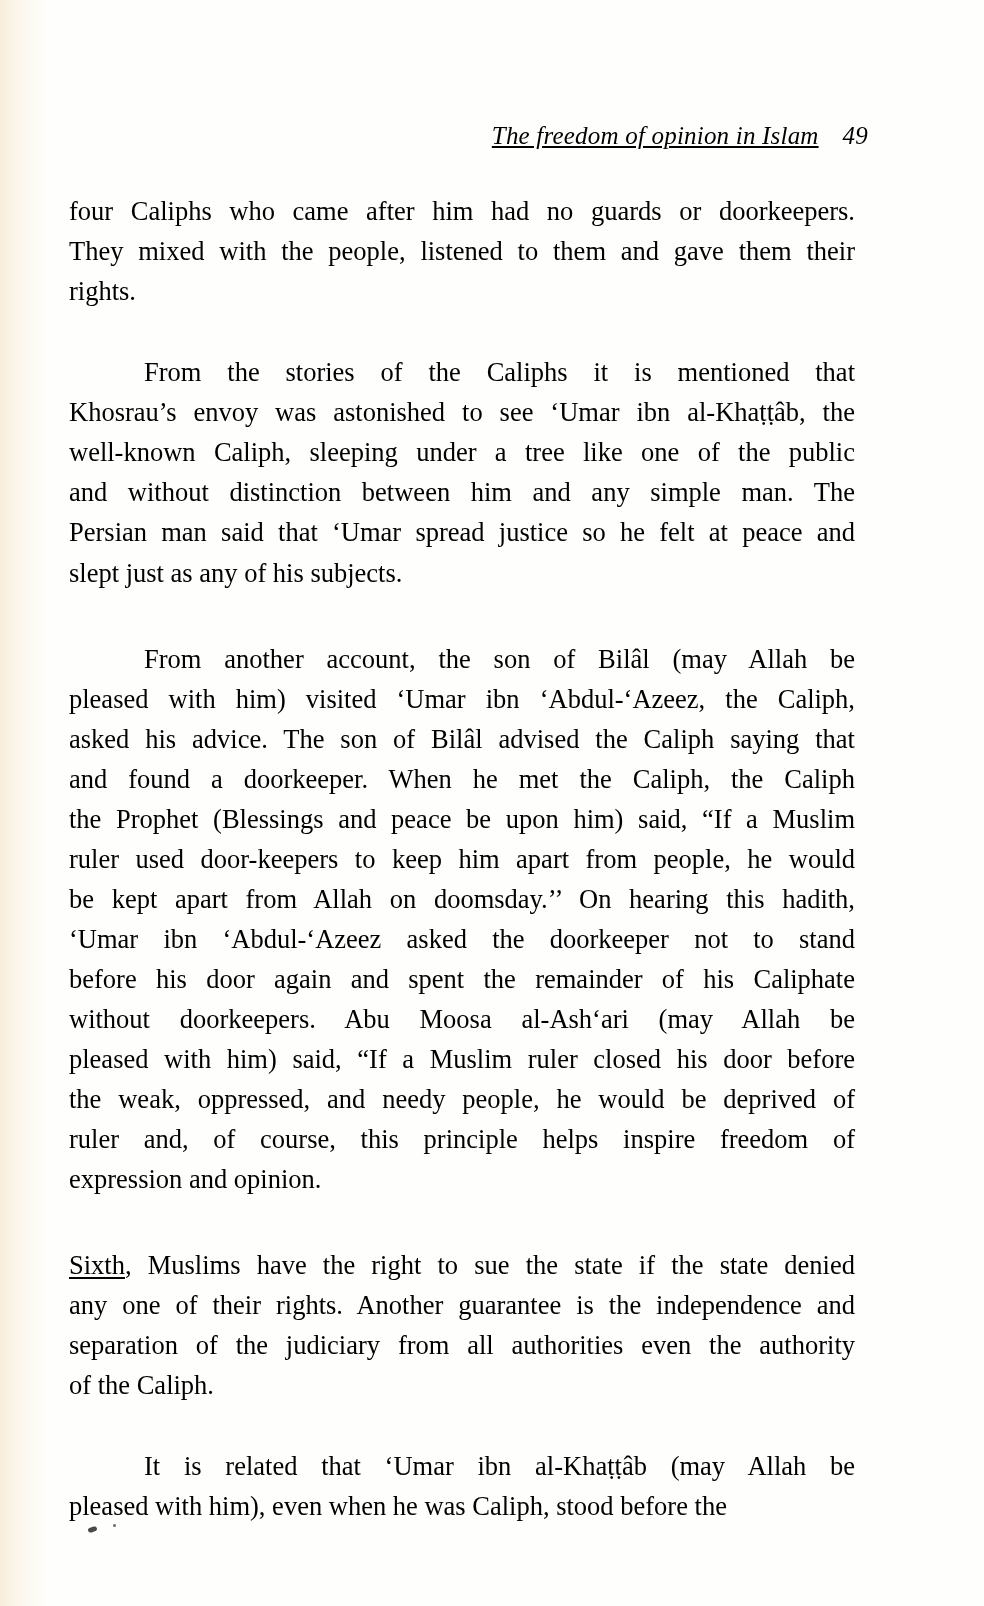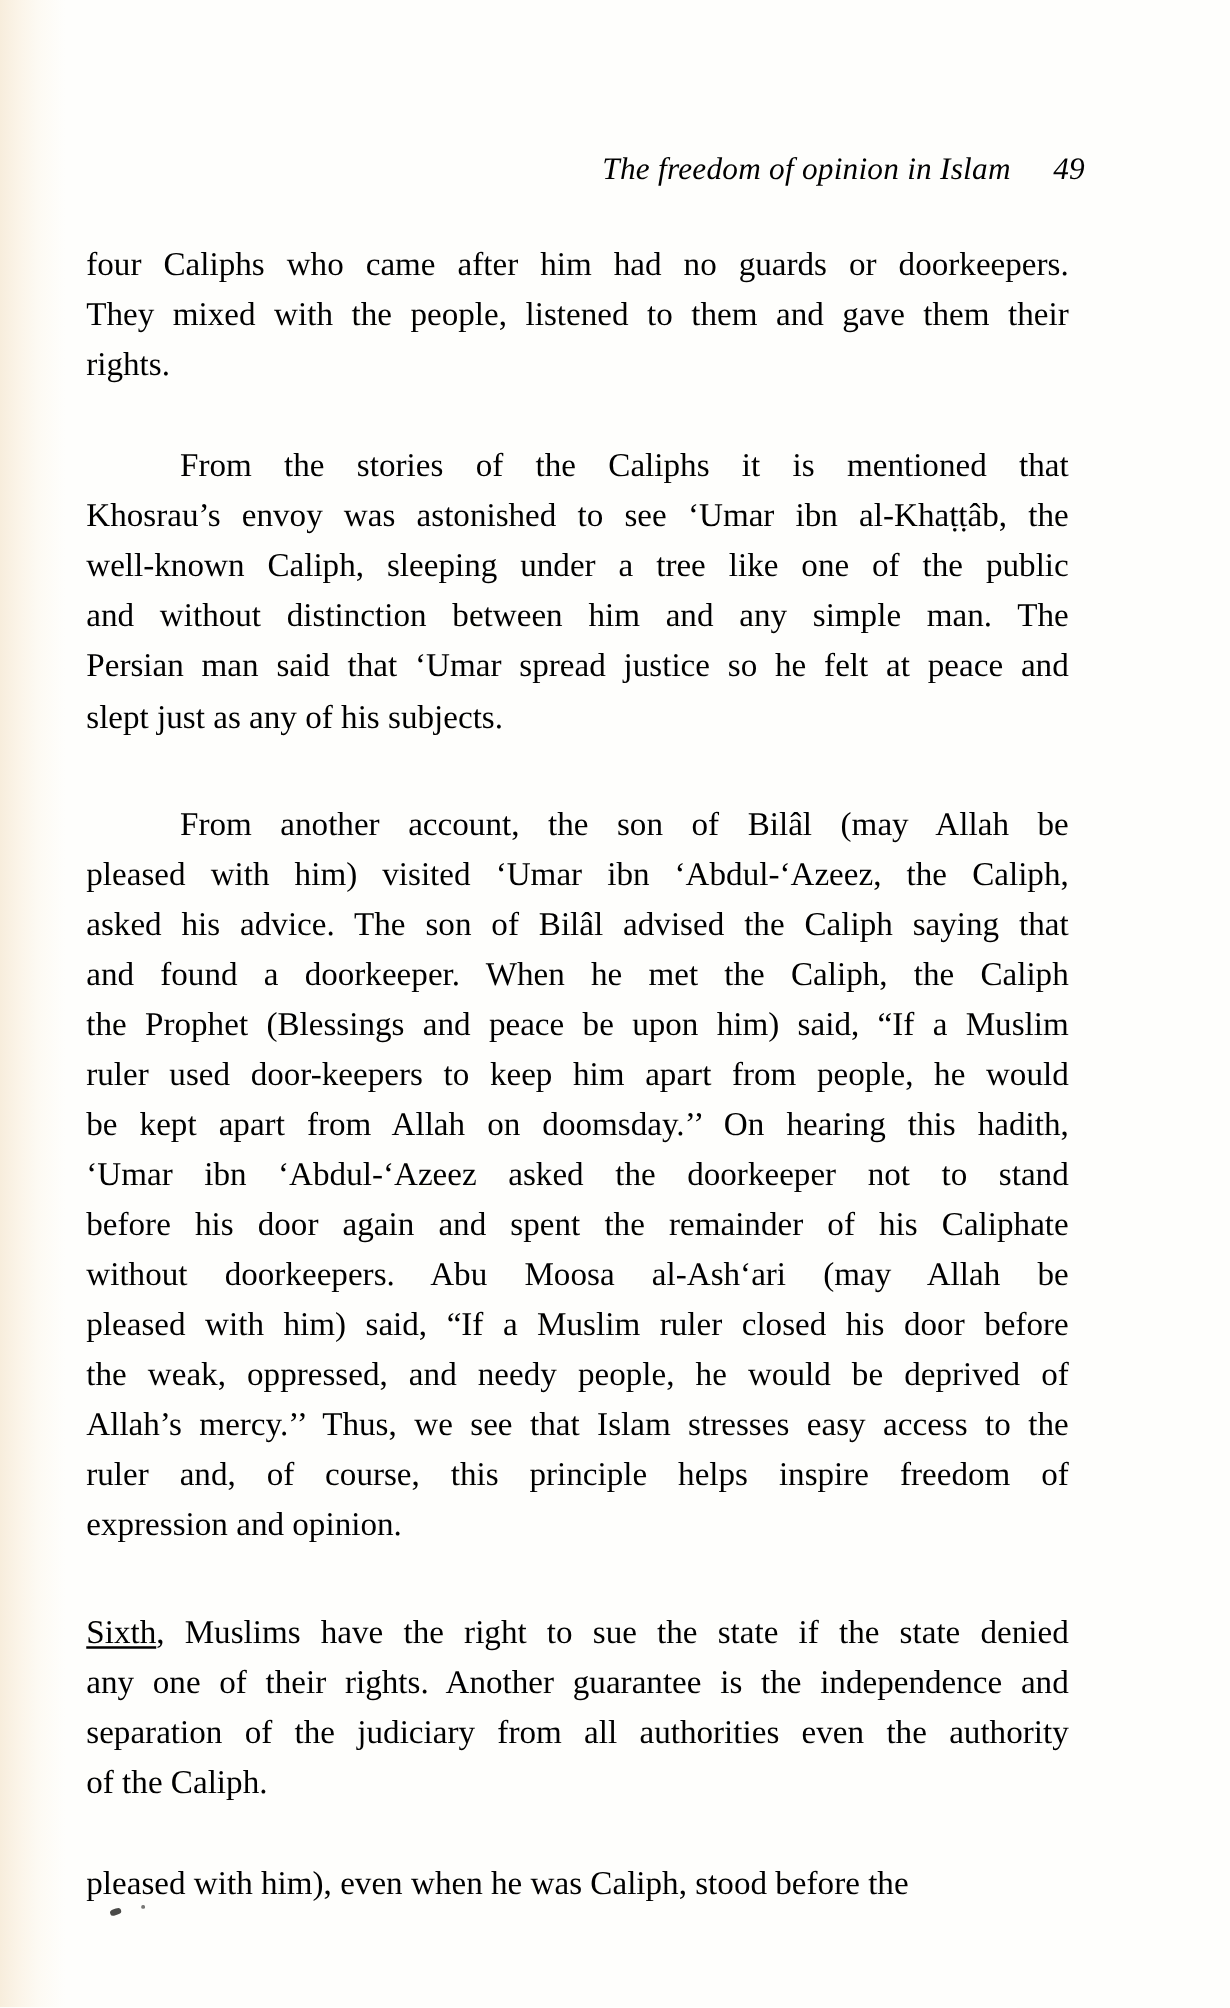--- a/index.html
+++ b/index.html
@@ -38,21 +38,21 @@
     position: absolute;
     left: 0;
     top: 122px;
     width: 812px;
     text-align: right;
     font-style: italic;
     font-size: 25px;
     letter-spacing: 0.2px;
     white-space: nowrap;
   }
-  .running-head .rh-title { margin-right: 34px; }
+  .running-head .rh-title { margin-right: 24px; text-decoration: underline; }
   .running-head .rh-folio { font-style: italic; }
 
   
   .textblock {
     position: absolute;
     left: 0;
     top: 178px;
     width: 812px;
   }
   p.para {
@@ -131,37 +131,37 @@
         <span class="ln">asked his advice. The son of Bilâl advised the Caliph saying that</span>
         <span class="ln">and found a doorkeeper. When he met the Caliph, the Caliph</span>
         <span class="ln">the Prophet (Blessings and peace be upon him) said, “If a Muslim</span>
         <span class="ln">ruler used door-keepers to keep him apart from people, he would</span>
         <span class="ln">be kept apart from Allah on doomsday.’’ On hearing this hadith,</span>
         <span class="ln">‘Umar ibn ‘Abdul-‘Azeez asked the doorkeeper not to stand</span>
         <span class="ln">before his door again and spent the remainder of his Caliphate</span>
         <span class="ln">without doorkeepers. Abu Moosa al-Ash‘ari (may Allah be</span>
         <span class="ln">pleased with him) said, “If a Muslim ruler closed his door before</span>
         <span class="ln">the weak, oppressed, and needy people, he would be deprived of</span>
-        <span class="ln">Allah’s mercy.’’ Thus, we see that Islam stresses easy access to the</span>
         <span class="ln">ruler and, of course, this principle helps inspire freedom of</span>
         <span class="ln last">expression and opinion.</span>
       </p>
 
       <div class="gap-md"></div>
 
       <p class="para">
         <span class="ln"><span class="u">Sixth</span><span>, Muslims have the right to sue the state if the state denied</span></span>
         <span class="ln">any one of their rights. Another guarantee is the independence and</span>
         <span class="ln">separation of the judiciary from all authorities even the authority</span>
         <span class="ln last">of the Caliph.</span>
       </p>
 
       <div class="gap-sm"></div>
 
       <p class="para">
+        <span class="ln indent">It is related that ‘Umar ibn al-Khaṭṭâb (may Allah be</span>
         <span class="ln last">pleased with him), even when he was Caliph, stood before the</span>
       </p>
 
     </div>
   </div>
 
   <div class="speck" id="speck-a"></div>
   <div class="speck" id="speck-b"></div>
 
 </div>

